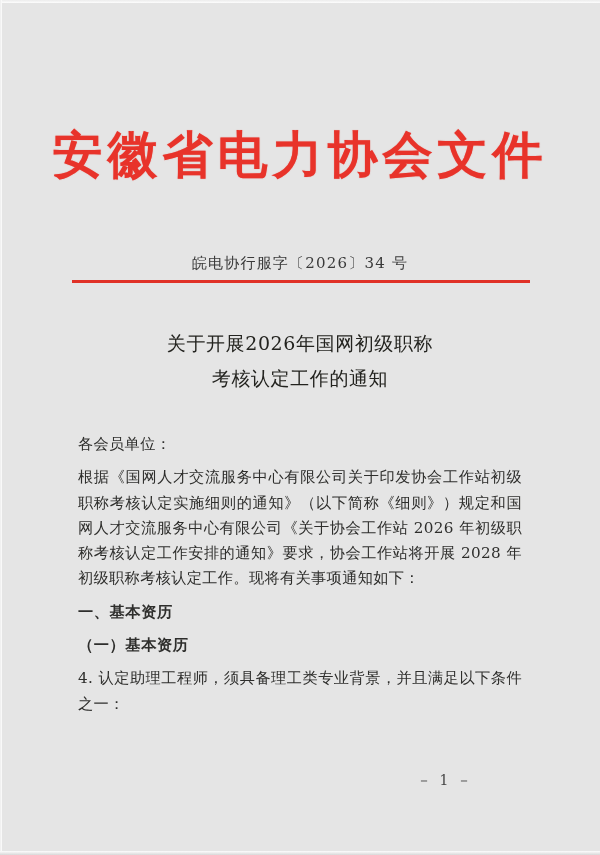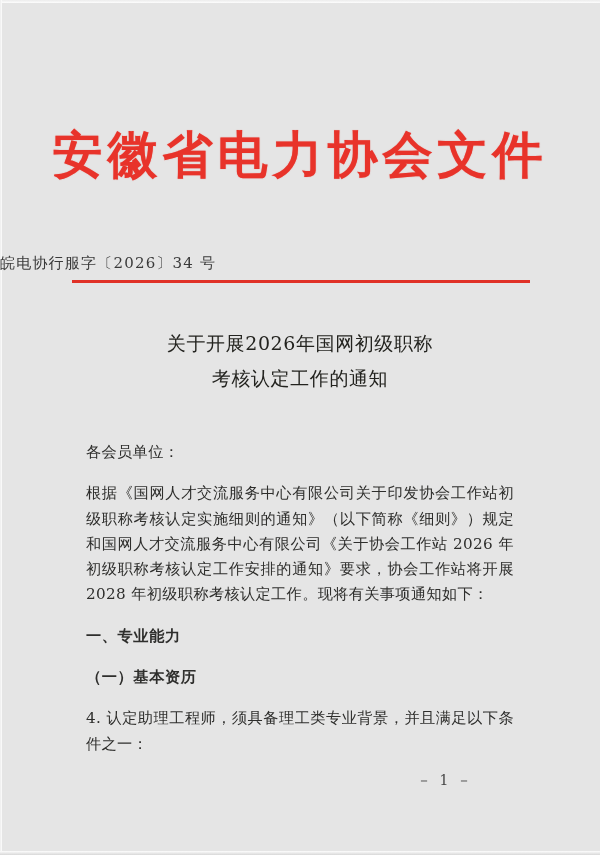--- a/index.html
+++ b/index.html
@@ -54,20 +54,21 @@
     text-shadow: 0 0 1px rgba(232,51,42,0.55);
     white-space: nowrap;
   }
 
   
   .doc-number {
     position: absolute;
     top: 254px;
     left: 0;
     width: 600px;
+    text-align: center;
     font-size: 15px;
     color: #ララ;
     color: #3a3a3a;
     letter-spacing: 1.2px;
     white-space: nowrap;
   }
 
   
   .red-rule {
     position: absolute;
@@ -99,21 +100,21 @@
     top: 424px;
     left: 70px;
     width: 460px;
     font-size: 15.2px;
     line-height: 25.3px;
     color: #2e2e2c;
     letter-spacing: 0.35px;
     text-align: justify;
   }
   .body-block p {
-    margin: 16px;
+    margin: 8px;
     text-indent: 0;
   }
   .p-indent { text-indent: 2em; }
   .p-bold {
     font-weight: 700;
     text-indent: 2em;
     letter-spacing: 0.6px;
   }
 
   
@@ -148,21 +149,21 @@
   <div class="red-rule"></div>
 
   <div class="doc-title">
     <span class="line">关于开展2026年国网初级职称</span>
     <span class="line">考核认定工作的通知</span>
   </div>
 
   <div class="body-block">
     <p>各会员单位：</p>
     <p class="p-indent">根据《国网人才交流服务中心有限公司关于印发协会工作站初级职称考核认定实施细则的通知》（以下简称《细则》）规定和国网人才交流服务中心有限公司《关于协会工作站 2026 年初级职称考核认定工作安排的通知》要求，协会工作站将开展 2028 年初级职称考核认定工作。现将有关事项通知如下：</p>
-    <p class="p-bold">一、专业能力</p>
+    <p class="p-bold">一、基本资历</p>
     <p class="p-bold">（一）基本资历</p>
     <p class="p-indent">4. 认定助理工程师，须具备理工类专业背景，并且满足以下条件之一：</p>
   </div>
 
   <div class="page-number">
     <span class="page-number-inner">－ 1 －</span>
   </div>
 
 </div>
 

